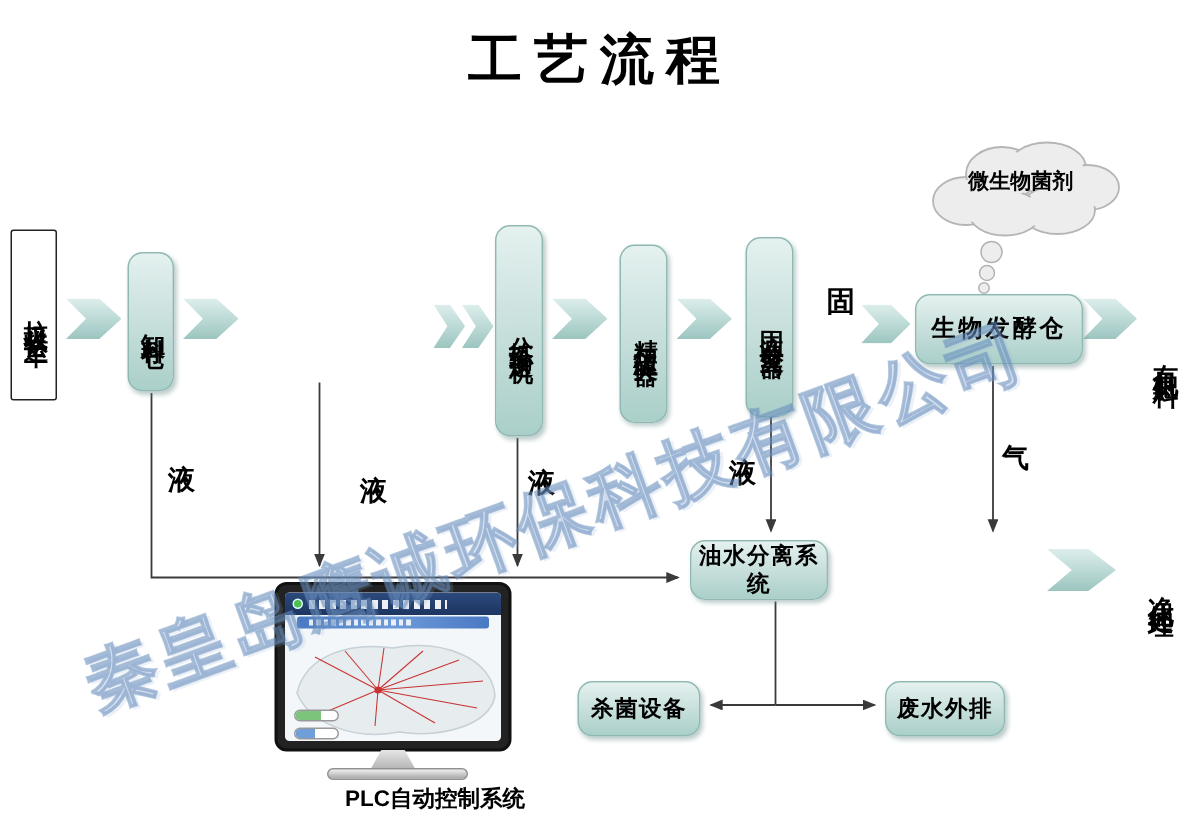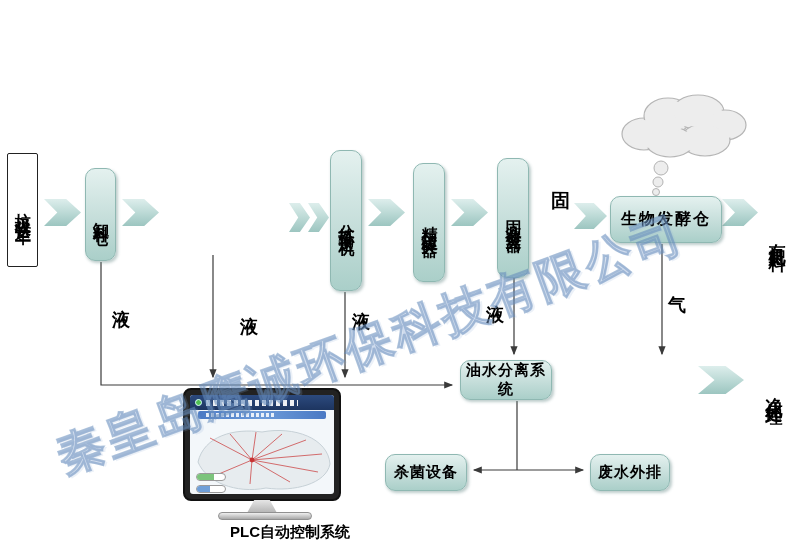--- a/index.html
+++ b/index.html
@@ -75,20 +75,21 @@
   .mon-base { position:absolute; left:218px; top:512px; width:94px; height:8px; z-index:14;
           background:linear-gradient(#efefef,#a8a8a8); border:1px solid #909090; border-radius:4px; }
   .plc-label { position:absolute; left:175px; top:523px; width:175px; text-align:right;
           font-size:15px; font-weight:bold; color:#000; z-index:14; }
 </style>
 </head>
 <body>
 
 <div class="canvas">
 
+  <div class="title">工艺流程</div>
 
   <svg class="connectors" width="800" height="559">
     <defs>
       <marker id="ah" markerWidth="9" markerHeight="8" refX="6.5" refY="3" orient="auto">
         <path d="M0,0 L7.5,3 L0,6 Z" fill="#3a3a3a"></path>
       </marker>
     </defs>
     <g stroke="#3a3a3a" stroke-width="1.2" fill="none">
       <path d="M101,262 L101,385 L452,385" marker-end="url(#ah)"></path>
       <path d="M213,255 L213,377" marker-end="url(#ah)"></path>
@@ -152,20 +153,21 @@
       </g>
       <g fill="#ededed">
         <ellipse cx="36" cy="46" rx="20" ry="14"></ellipse>
         <ellipse cx="60" cy="28" rx="22" ry="16"></ellipse>
         <ellipse cx="90" cy="24" rx="24" ry="15"></ellipse>
         <ellipse cx="117" cy="37" rx="19" ry="13"></ellipse>
         <ellipse cx="97" cy="52" rx="23" ry="14"></ellipse>
         <ellipse cx="62" cy="54" rx="22" ry="13"></ellipse>
       </g>
     </svg>
+    <div class="txt">微生物菌剂</div>
   </div>
 
   <div class="slabel" style="left:112px; top:308px;">液</div>
   <div class="slabel" style="left:240px; top:315px;">液</div>
   <div class="slabel" style="left:352px; top:310px;">液</div>
   <div class="slabel" style="left:486px; top:303px;">液</div>
   <div class="slabel" style="left:668px; top:293px;">气</div>
 
   <div class="node" style="left:460px; top:360px; width:92px; height:40px; font-size:15px; letter-spacing:1px;">油水分离系统</div>
 

